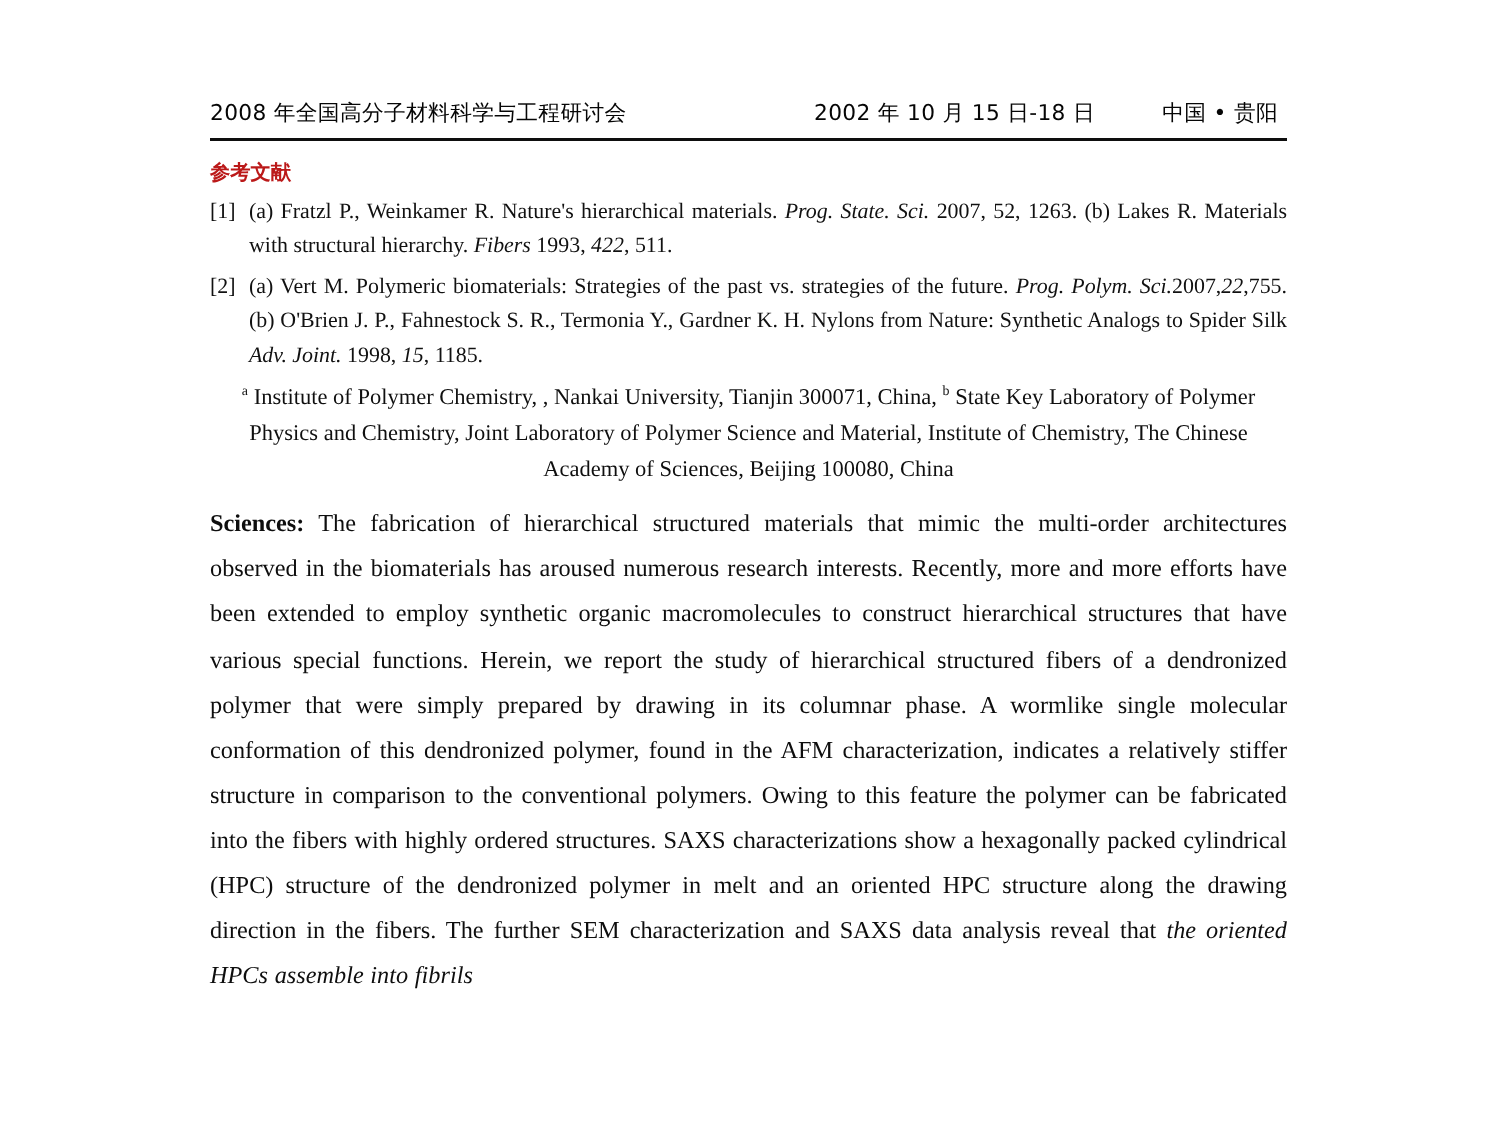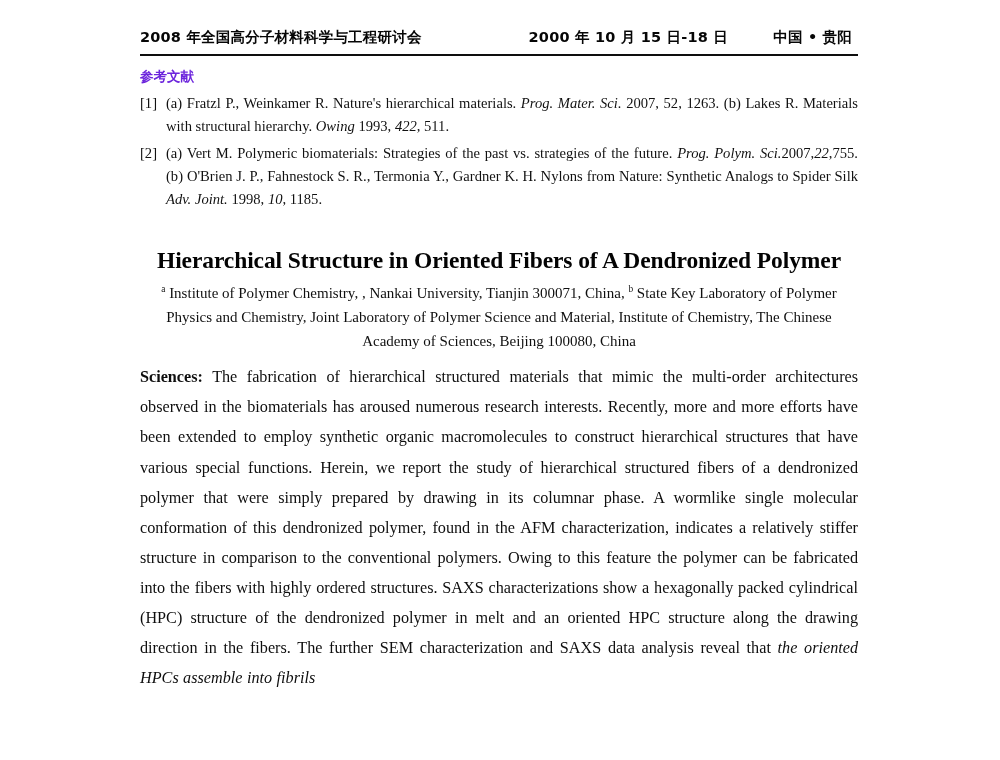--- a/index.html
+++ b/index.html
@@ -24,23 +24,23 @@
     position: absolute;
     left: 140px;
     top: 0;
     width: 718px;
   }
 
   
   .runhead {
     display: flex;
     align-items: baseline;
-    padding-top: 28px;
+    padding-top: 66px;
     font-family: "DejaVu Sans", sans-serif;
-    font-weight: bold;
+    font-weight: normal;
     font-size: 14.5px;
     letter-spacing: 0.2px;
     color: #0a0a0a;
   }
   .runhead-left {
     white-space: nowrap;
   }
   .runhead-right {
     margin-left: auto;
     white-space: nowrap;
@@ -55,21 +55,21 @@
     width: 718px;
   }
 
   
   .refs-heading {
     font-family: "DejaVu Sans", sans-serif;
     font-weight: bold;
     font-size: 13.5px;
     margin-top: 12px;
     margin-bottom: 6px;
-    color: #6d28d9;
+    color: #b91c1c;
   }
   .ref {
     display: flex;
     font-size: 14.6px;
     line-height: 1.58;
     text-align: justify;
     margin-bottom: 4px;
     color: #141414;
   }
   .ref-num {
@@ -134,43 +134,42 @@
 </style>
 </head>
 <body>
 
 <div class="page">
   <div class="content">
 
     <div class="runhead">
       <span class="runhead-left">2008 年全国高分子材料科学与工程研讨会</span>
       <span class="runhead-right">
-        <span>2000 年 10 月 15 日-18 日</span>
+        <span>2002 年 10 月 15 日-18 日</span>
         <span class="venue">中国 • 贵阳</span>
       </span>
     </div>
     <div class="rule"></div>
 
     <div class="refs-heading">参考文献</div>
 
     <div class="ref">
       <span class="ref-num">[1]</span>
       <span class="ref-body">
-        (a) Fratzl P., Weinkamer R. Nature's hierarchical materials. <i>Prog. Mater. Sci.</i> 2007, 52, 1263. (b) Lakes R. Materials with structural hierarchy. <i>Owing</i> 1993, <i>422</i>, 511.
+        (a) Fratzl P., Weinkamer R. Nature's hierarchical materials. <i>Prog. State. Sci.</i> 2007, 52, 1263. (b) Lakes R. Materials with structural hierarchy. <i>Fibers</i> 1993, <i>422</i>, 511.
       </span>
     </div>
 
     <div class="ref">
       <span class="ref-num">[2]</span>
       <span class="ref-body">
-        (a) Vert M. Polymeric biomaterials: Strategies of the past vs. strategies of the future. <i>Prog. Polym. Sci.</i>2007,<i>22</i>,755. (b) O'Brien J. P., Fahnestock S. R., Termonia Y., Gardner K. H. Nylons from Nature: Synthetic Analogs to Spider Silk <i>Adv. Joint.</i> 1998, <i>10</i>, 1185.
+        (a) Vert M. Polymeric biomaterials: Strategies of the past vs. strategies of the future. <i>Prog. Polym. Sci.</i>2007,<i>22</i>,755. (b) O'Brien J. P., Fahnestock S. R., Termonia Y., Gardner K. H. Nylons from Nature: Synthetic Analogs to Spider Silk <i>Adv. Joint.</i> 1998, <i>15</i>, 1185.
       </span>
     </div>
 
-    <div class="paper-title">Hierarchical Structure in Oriented Fibers of A Dendronized Polymer</div>
 
 
     <div class="affil">
       <sup>a</sup>
       <span>Institute of Polymer Chemistry, , Nankai University, Tianjin 300071, China,</span>
       <sup>b</sup>
       <span>State Key Laboratory of Polymer Physics and Chemistry, Joint Laboratory of Polymer Science and Material, Institute of Chemistry, The Chinese Academy of Sciences, Beijing 100080, China</span>
     </div>
 
     <div class="abstract">

